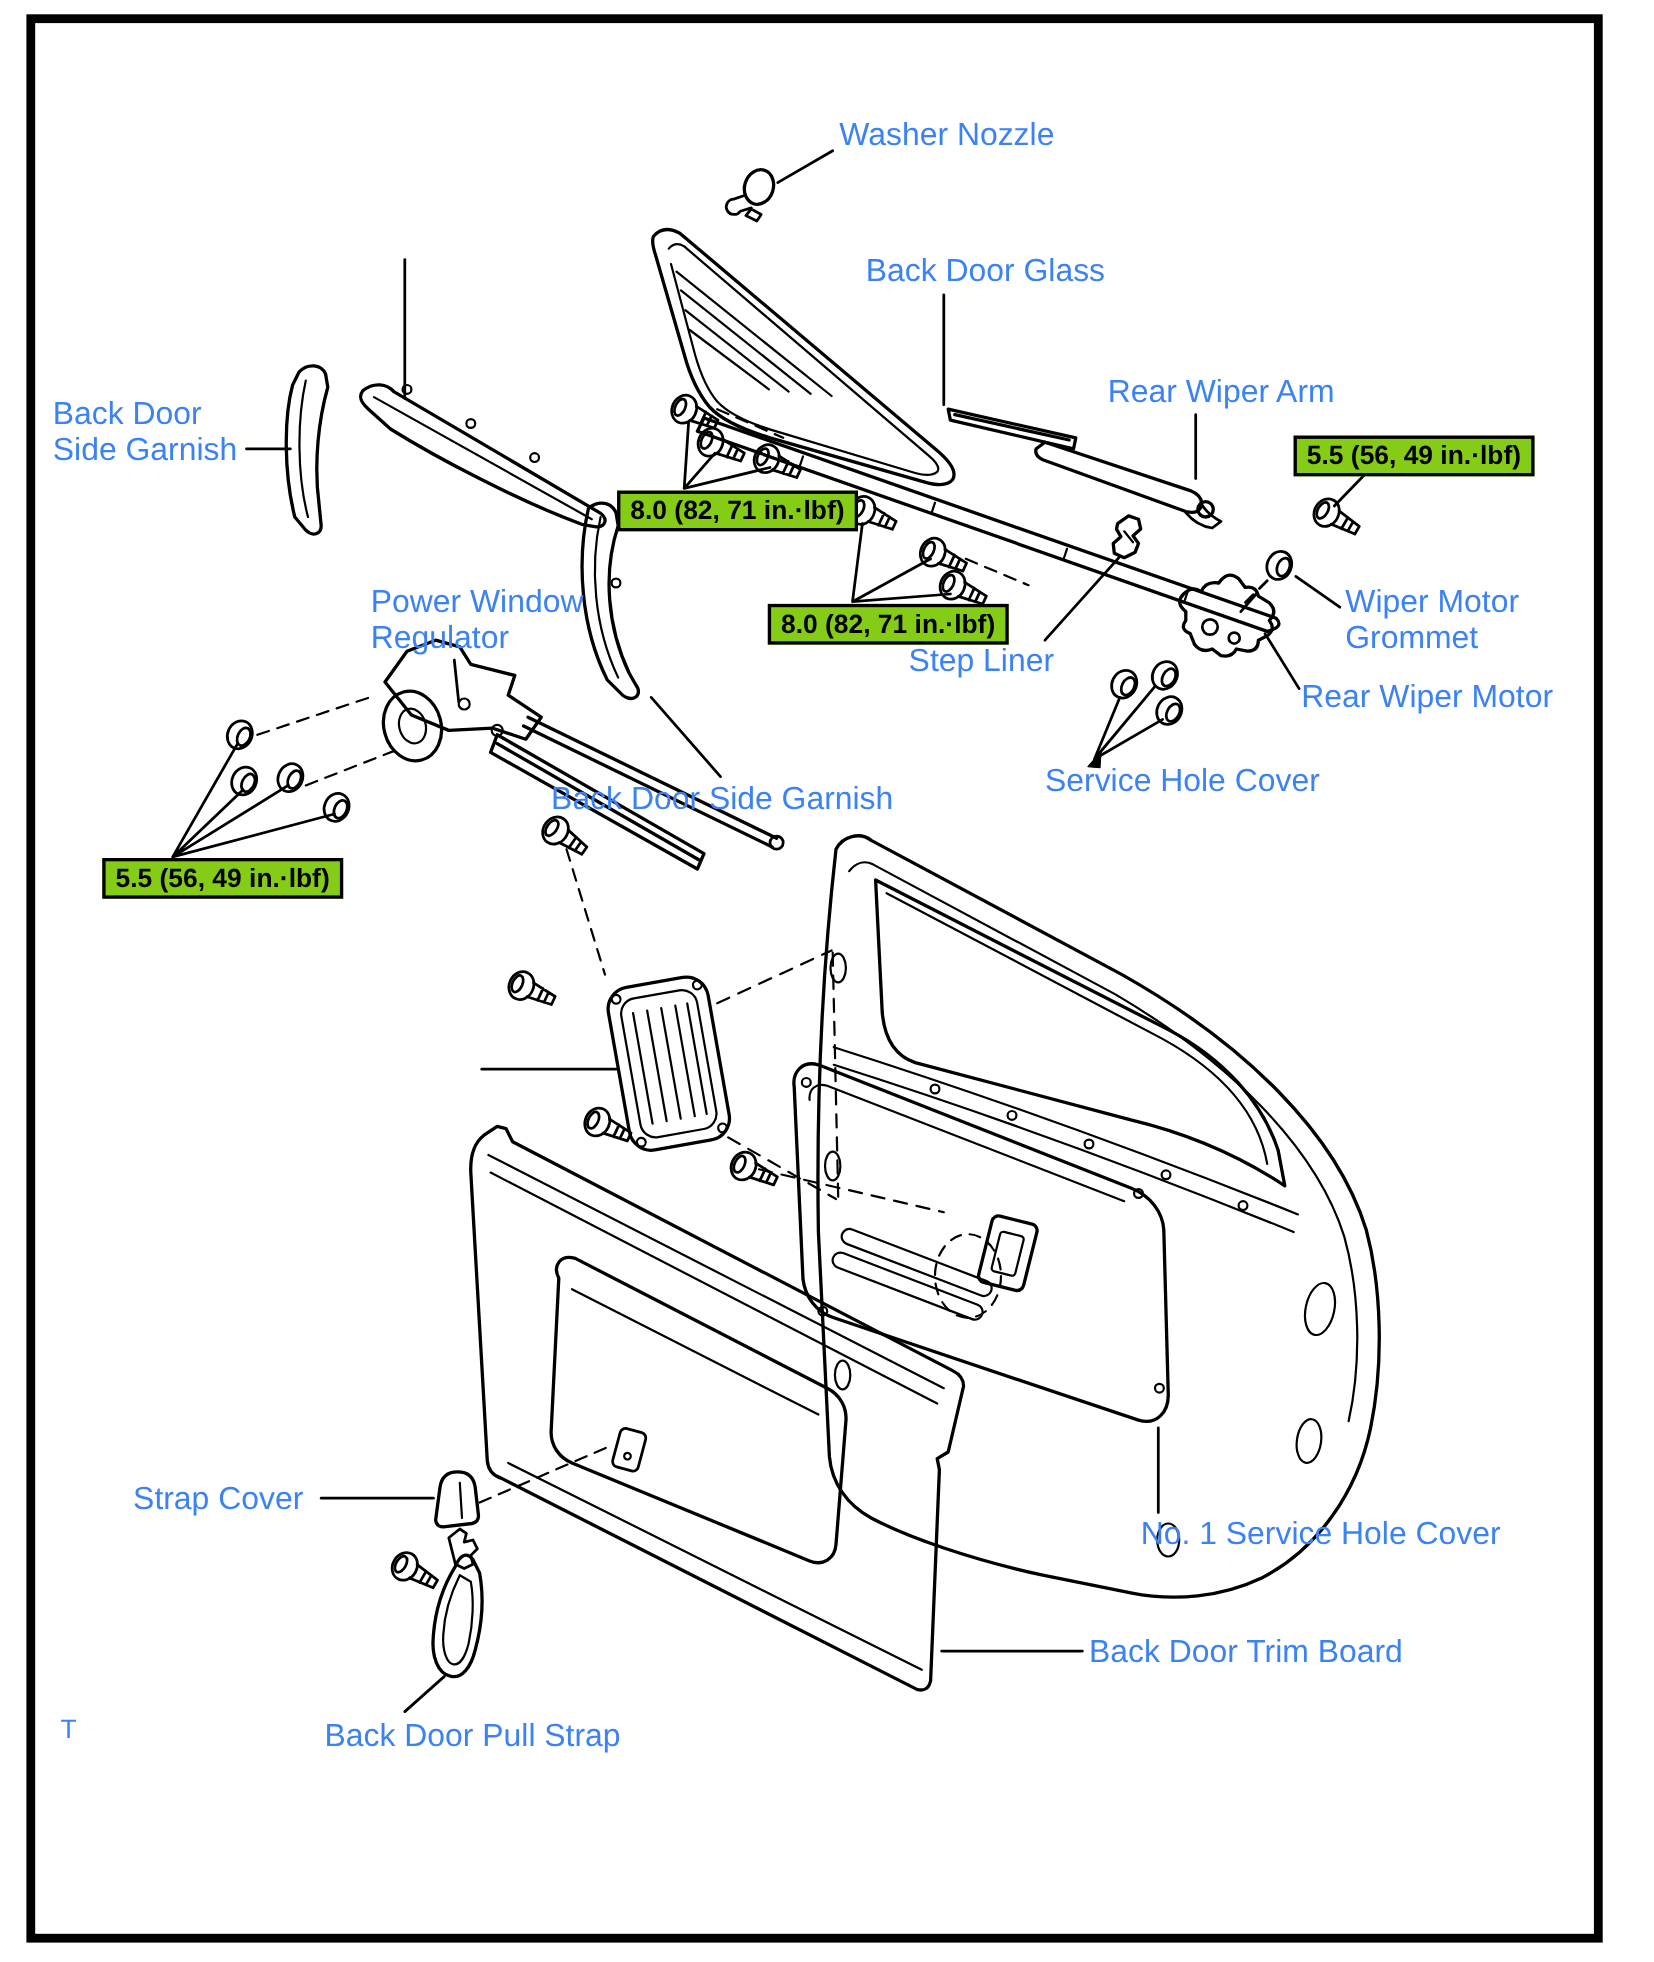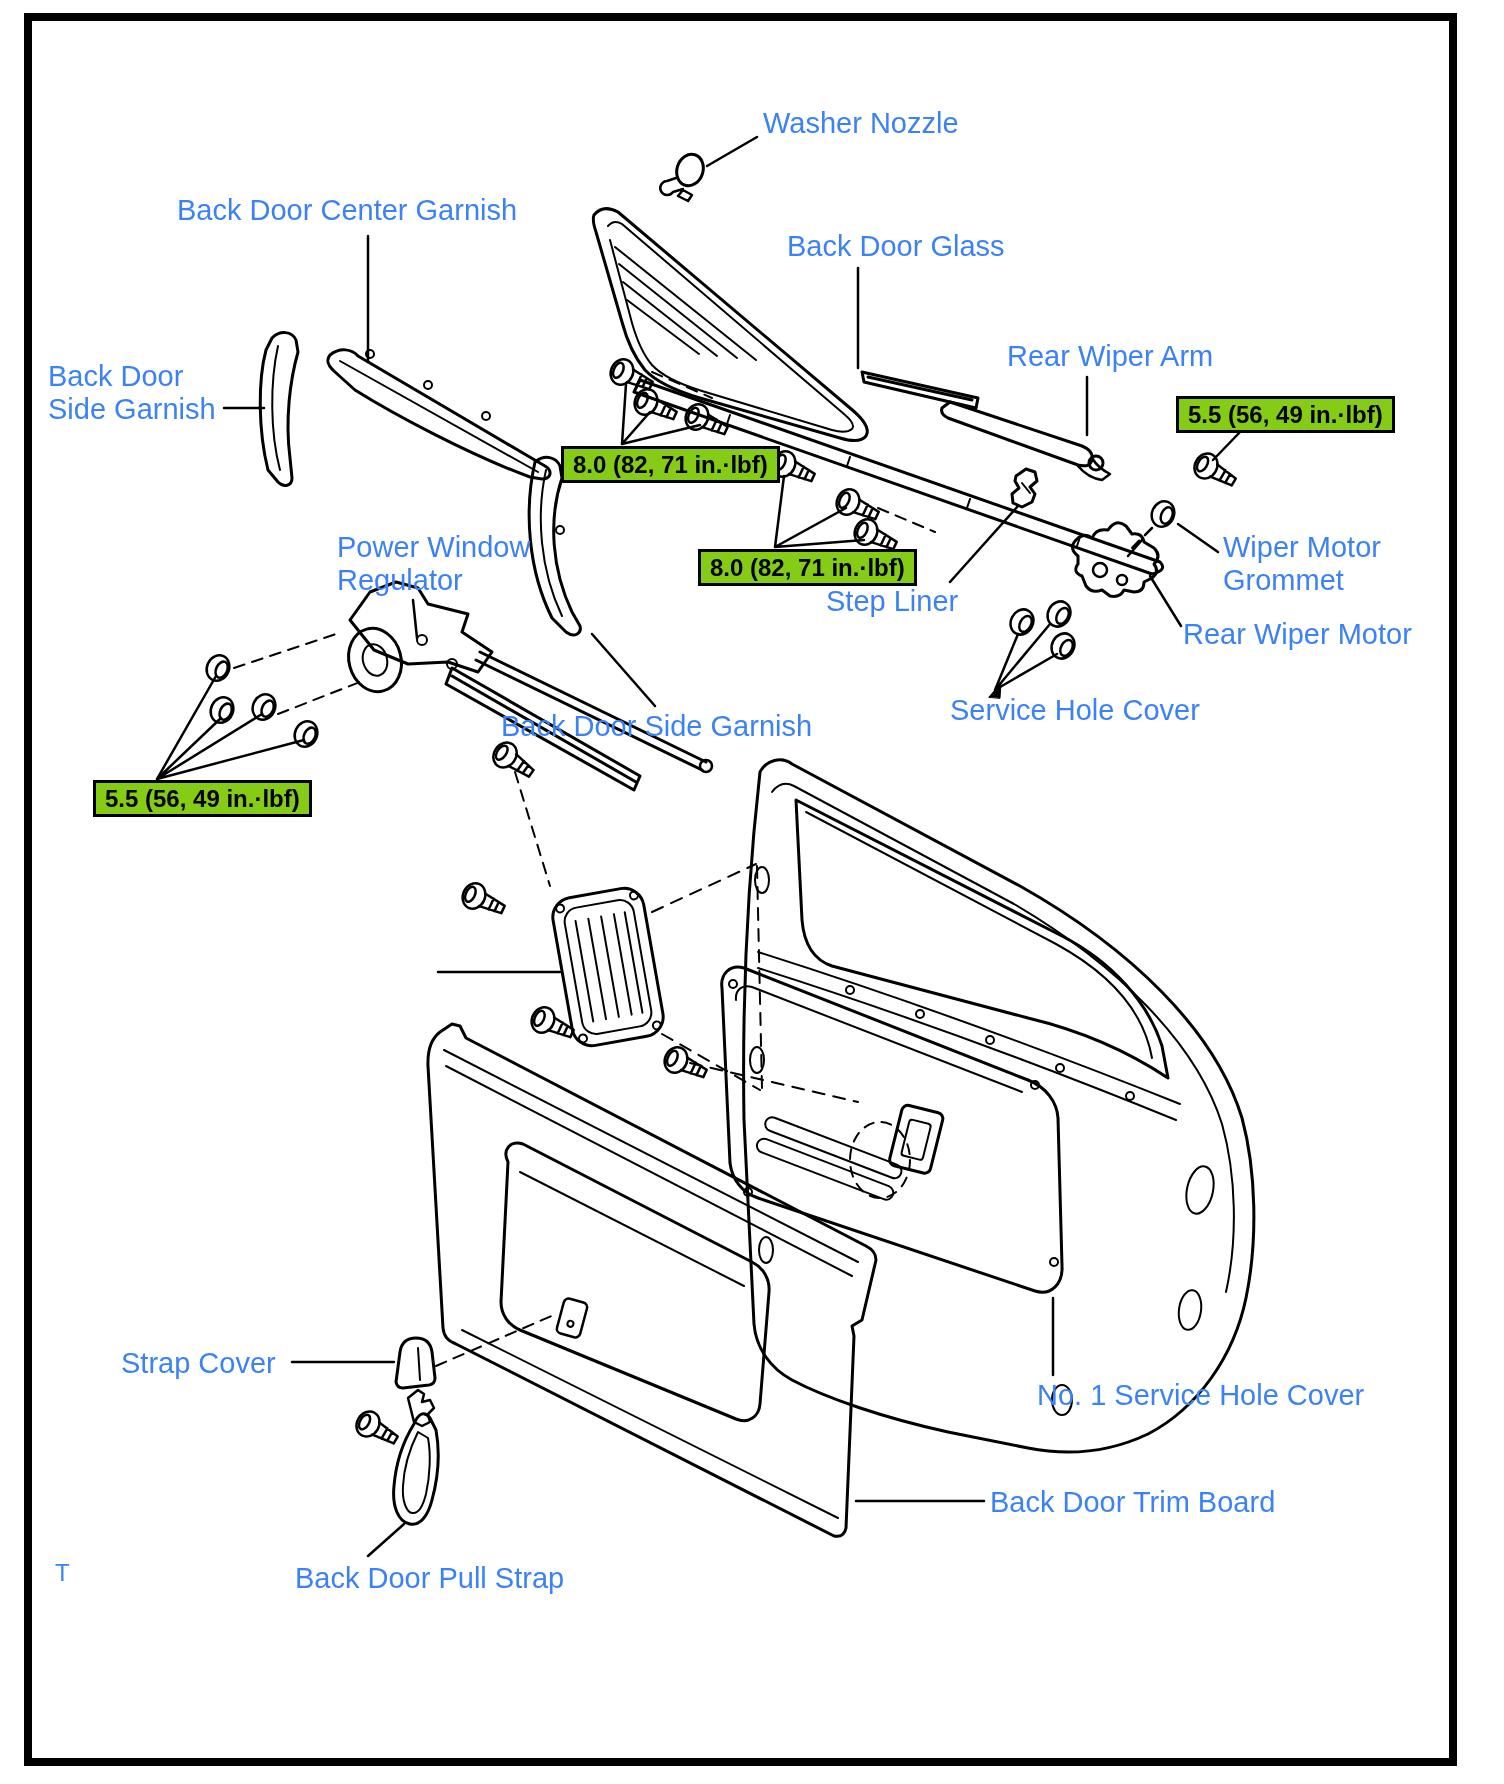--- a/index.html
+++ b/index.html
@@ -251,21 +251,20 @@
         <path d="M418,1432 C410,1448 404,1466 403,1486 C402,1500 406,1512 412,1513 C418,1514 423,1506 426,1494 C430,1476 431,1454 428,1438 Z" stroke-width="2"></path>
         <line x1="404" y1="1524" x2="368" y2="1556" stroke-width="2.5"></line>
       </g>
 
     </g>
   </svg>
 
   <div class="frame"></div>
 
   <div class="lbl" style="left:763px; top:107px;">Washer Nozzle</div>
-  <div class="lbl" style="left:177px; top:194px;">Back Door Center Garnish</div>
   <div class="lbl" style="left:787px; top:230px;">Back Door Glass</div>
   <div class="lbl" style="left:48px; top:360px;">
     <div>Back Door</div>
     <div>Side Garnish</div>
   </div>
   <div class="lbl" style="left:1007px; top:340px;">Rear Wiper Arm</div>
   <div class="lbl" style="left:337px; top:531px;">
     <div>Power Window</div>
     <div>Regulator</div>
   </div>

